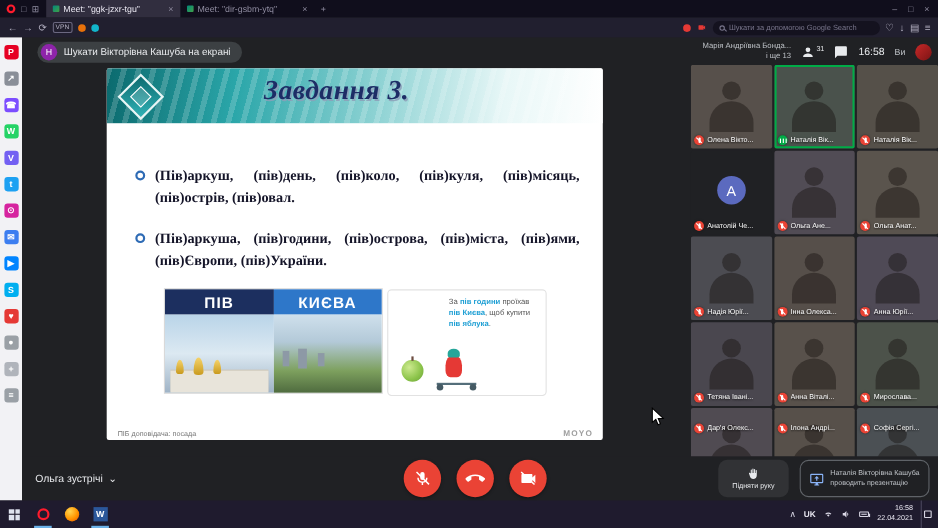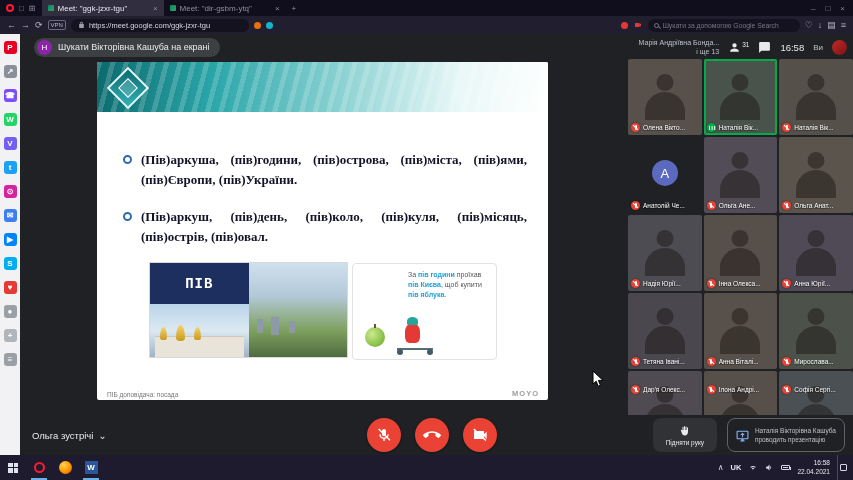--- a/index.html
+++ b/index.html
@@ -54,21 +54,21 @@
   .slide-title{position:absolute;left:143px;top:7px;font-size:25px;font-weight:bold;font-style:italic;color:#1d2d66;text-shadow:1.5px 1.5px 0 rgba(140,160,185,.85);letter-spacing:.5px;z-index:2}
   .logo{position:absolute;left:8px;top:3px;width:46px;height:46px;z-index:2}
   .logo .d1{position:absolute;left:8px;top:8px;width:30px;height:30px;transform:rotate(45deg);background:linear-gradient(135deg,#0c6b70,#30b2b6);border:2px solid #e6f5f5}
   .logo .d2{position:absolute;left:16px;top:16px;width:14px;height:14px;transform:rotate(45deg);border:1.5px solid #fff;background:rgba(255,255,255,.18)}
   .bullets{position:absolute;left:26px;top:88px;width:404px}
   .bullet-item{display:flex;gap:9px;margin-bottom:17px}
   .bmark{width:9px;height:9px;min-width:9px;border:2.5px solid #2e6bb5;border-radius:50%;margin-top:5px}
   .bullet-item p{font-size:13px;font-weight:bold;color:#141428;text-align:justify;line-height:1.55}
   .img-kyiv{position:absolute;left:53px;top:201px;width:197px;height:94px;display:flex;box-shadow:0 0 0 1px #d9d9d9}
   .kyiv-half{width:50%;display:flex;flex-direction:column;position:relative}
-  .kyiv-label{height:41px;display:flex;align-items:center;justify-content:center;color:#fff;font-weight:bold;font-family:Liberation Mono, monospace;font-size:14px;letter-spacing:1px}
+  .kyiv-label{height:23px;display:flex;align-items:center;justify-content:center;color:#fff;font-weight:bold;font-family:Liberation Sans, sans-serif;font-size:14px;letter-spacing:1px}
   .kl-left{background:#1c2f5f}
   .kl-right{background:#2e77c9}
   .photo{flex:1;position:relative;overflow:hidden}
   .photo1{background:linear-gradient(#b9d4e8 0%,#dce9f2 50%,#9fb3c6 100%)}
   .facade{position:absolute;left:5px;right:5px;bottom:0;height:20px;background:#e8e4da;box-shadow:0 -1px 0 #cfc9ba}
   .dome{position:absolute;bottom:17px;width:7px;height:13px;background:linear-gradient(#f5d36b,#c99a1e);border-radius:50% 50% 45% 45%/80% 80% 20% 20%}
   .photo2{background:linear-gradient(#cfe0ec 0%,#b3c9d8 35%,#7da05e 72%,#4f6b3f 100%)}
   .bld{position:absolute;background:#8d99a6}
   .ad-card{position:absolute;left:255px;top:201px;width:145px;height:97px;background:#fff;border:1px solid #e2e2e2;border-radius:4px;font-family:"Liberation Sans",sans-serif;overflow:hidden}
   .cap{position:absolute;right:6px;top:6px;width:82px;font-size:7px;line-height:1.4;color:#555}
@@ -163,26 +163,20 @@
       <span>□</span>
       <span>×</span>
     </div>
   </div>
 
   <div class="navbar">
     <span>←</span>
     <span>→</span>
     <span>⟳</span>
     <span class="vpn">VPN</span>
-    <div class="urlbar">
-      <svg width="7" height="8" viewBox="0 0 24 24">
-          <path fill="#9aa0a6" d="M18 8h-1V6a5 5 0 0 0-10 0v2H6a2 2 0 0 0-2 2v10a2 2 0 0 0 2 2h12a2 2 0 0 0 2-2V10a2 2 0 0 0-2-2zM9 6a3 3 0 0 1 6 0v2H9V6z"></path>
-        </svg>
-      <span>https://meet.google.com/ggk-jzxr-tgu</span>
-    </div>
     <span class="extdot" style="background:#e8710a"></span>
     <span class="extdot" style="background:#12b5cb"></span>
     <div class="nav-spacer"></div>
     <span class="rec-dot"></span>
     <svg width="10" height="8" viewBox="0 0 24 24">
         <path fill="#e53935" d="M17 10.5V7a1 1 0 0 0-1-1H4a1 1 0 0 0-1 1v10a1 1 0 0 0 1 1h12a1 1 0 0 0 1-1v-3.5l4 4v-11l-4 4z"></path>
       </svg>
     <div class="searchbar">
       <span class="mag"></span>
       <span>Шукати за допомогою Google Search</span>
@@ -234,42 +228,44 @@
       <span class="avatar-you"></span>
     </div>
   </div>
 
   <div class="slide">
     <div class="band"></div>
     <div class="logo">
         <span class="d1"></span>
         <span class="d2"></span>
       </div>
+    <div class="slide-title">Завдання 3.</div>
     <div class="bullets">
       <div class="bullet-item">
         <span class="bmark"></span>
-        <p>(Пів)аркуша, (пів)години, (пів)острова, (пів)міста, (пів)ями, (пів)Європи, (пів)України.</p>
+        <p>(Пів)аркуш, (пів)день, (пів)коло, (пів)куля, (пів)місяць, (пів)острів, (пів)овал.</p>
       </div>
       <div class="bullet-item">
         <span class="bmark"></span>
-        <p>(Пів)аркуш, (пів)день, (пів)коло, (пів)куля, (пів)місяць, (пів)острів, (пів)овал.</p>
+        <p>(Пів)аркуша, (пів)години, (пів)острова, (пів)міста, (пів)ями, (пів)Європи, (пів)України.</p>
       </div>
     </div>
 
     <div class="img-kyiv">
       <div class="kyiv-half">
         <div class="kyiv-label kl-left">ПІВ</div>
         <div class="photo photo1">
           <span class="facade"></span>
           <span class="dome" style="left:10px"></span>
           <span class="dome" style="left:26px;width:9px;height:16px;bottom:16px"></span>
           <span class="dome" style="left:44px"></span>
         </div>
       </div>
       <div class="kyiv-half">
+        <div class="kyiv-label kl-right">КИЄВА</div>
         <div class="photo photo2">
           <span class="bld" style="left:8px;bottom:24px;width:6px;height:14px"></span>
           <span class="bld" style="left:22px;bottom:22px;width:8px;height:18px"></span>
           <span class="bld" style="left:40px;bottom:24px;width:6px;height:12px"></span>
         </div>
       </div>
     </div>
 
     <div class="ad-card">
       <p class="cap"><span>За </span><span class="hl">пів години</span><span> проїхав </span><span class="hl">пів Києва</span><span>, щоб купити </span><span class="hl">пів яблука</span><span>.</span></p>

